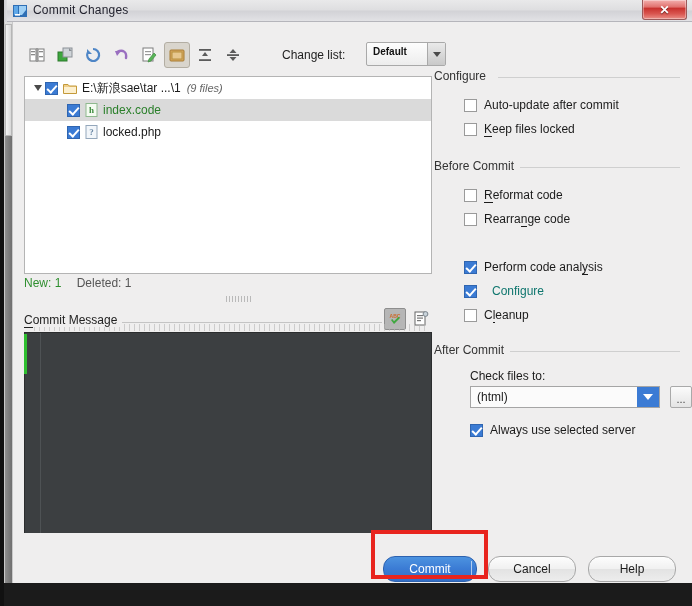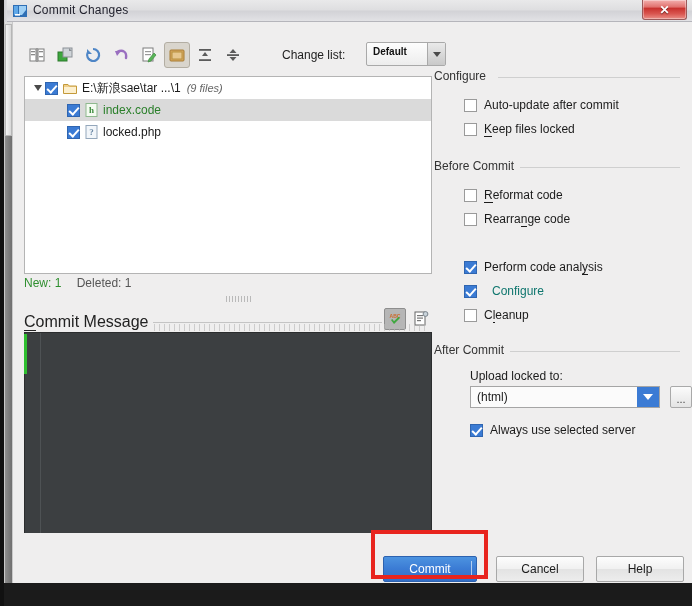--- a/index.html
+++ b/index.html
@@ -154,21 +154,21 @@
   
   .splitter-dots {
     position:absolute; left:210px; top:268px; width:26px; height:6px;
     background: repeating-linear-gradient(to right,#b0b0b0 0 1px,transparent 1px 3px);
     opacity:.85;
   }
 
   
   .cm-header { position:absolute; left:8px; top:282px; width:408px; height:22px; }
   .cm-label {
-    position:absolute; left:0; top:3px; font-size:16px; color:#222;
+    position:absolute; left:0; top:3px; font-size:12px; color:#222;
     background:#efeeee; padding-right:5px; z-index:2;
   }
   .cm-underline-C { border-bottom:1px solid #222; }
   .cm-rule {
     position:absolute; left:0; top:12px; width:358px; height:1px; background:#c4c4c4;
   }
   .cm-icon-btn {
     position:absolute; top:-2px; width:22px; height:22px;
     display:flex;align-items:center;justify-content:center;box-sizing:border-box;
   }
@@ -252,35 +252,35 @@
     position:absolute; left:16px; top:533px; width:676px; height:50px;
     background:#efeeee;
   }
   .redbox {
     position:absolute; left:371px; top:530px; width:117px; height:49px;
     border:4px solid #e8241e; box-sizing:border-box; z-index:5;
   }
   .btn {
     position:absolute; top:556px; height:26px;
     display:flex; align-items:center; justify-content:center;
-    font-size:12px; box-sizing:border-box; border-radius:2px;
+    font-size:12px; box-sizing:border-box; border-radius:12px;
   }
   .btn-commit {
     left:383px; width:94px;
     background: linear-gradient(to bottom,#4c93e0 0%,#3b7bd4 50%,#336fc6 100%);
     border:1px solid #2d62af; color:#fff;
   }
   .btn-commit .mnem2 { border-bottom:1px solid #fff; }
   .btn-default-tail {
     position:absolute; right:4px; top:4px; width:1px; height:18px;
     background:rgba(255,255,255,.6);
   }
   .btn-plain {
     background: linear-gradient(to bottom,#fdfdfd 0%,#f1f1f1 48%,#e3e3e3 52%,#ededed 100%);
-    border:1px solid #a8a8a8; color:#1b1b1b;margin-left:8px;
+    border:1px solid #a8a8a8; color:#1b1b1b;
   }
   .btn-cancel { left:488px; width:88px; }
   .btn-help { left:588px; width:88px; }
 
   
   .bottom-dark {
     position:absolute; left:0; top:583px; width:692px; height:23px; background:#1b1b1b;
   }
   .bottom-strip {
     position:absolute; left:6px; top:583px; width:686px; height:5px;
@@ -519,21 +519,21 @@
       </div>
 
       <div class="chk-row" style="left:30px; top:278px">
         <span class="cb"></span>
         <span>C<span class="mnem">l</span>eanup</span>
       </div>
 
       <div class="grp-title" style="left:0px; top:315px">After Commit</div>
       <div class="grp-rule" style="left:74px; top:323px; width:172px"></div>
 
-      <div class="upload-label" style="left:36px; top:341px">Upload locked to:</div>
+      <div class="upload-label" style="left:36px; top:341px">Check files to:</div>
 
       <div class="upload-combo">
         <div class="upload-value">(html)</div>
         <div class="upload-arrow">
           <div class="tri-down-white"></div>
         </div>
       </div>
 
       <div class="ellipsis-btn">...</div>
 

